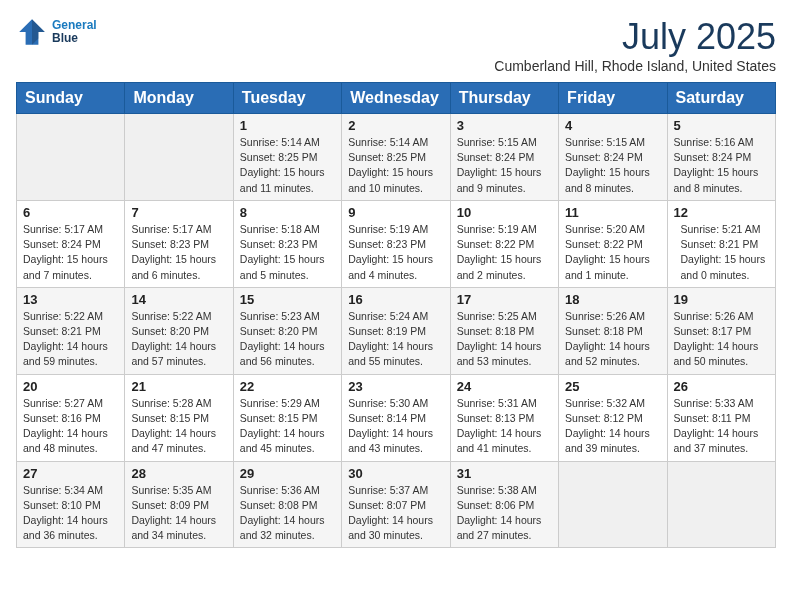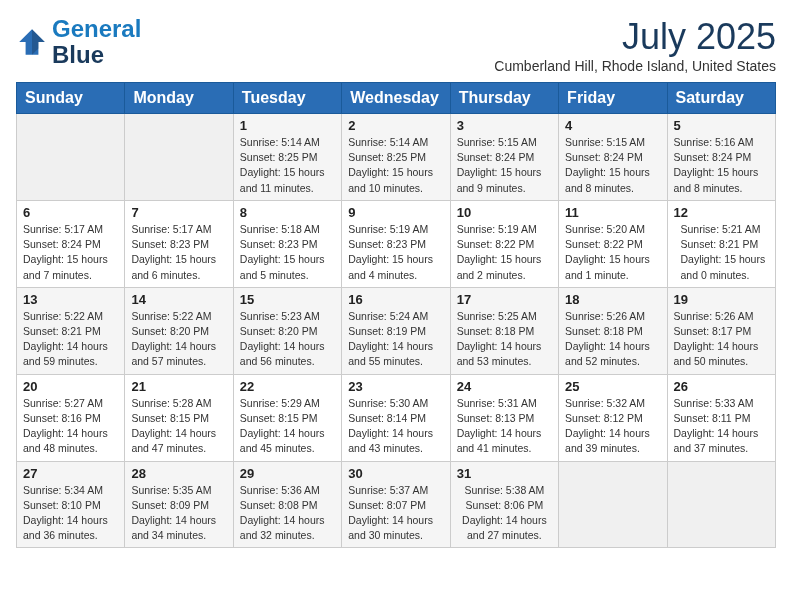--- a/index.html
+++ b/index.html
@@ -15,21 +15,21 @@
       justify-content: space-between;
       align-items: flex-start;
       margin-bottom: 8px;
     }
     .logo {
       display: flex;
       align-items: center;
       gap: 4px;
     }
     .logo-text {
-      font-size: 24px;
+      font-size: 12px;
       font-weight: bold;
       color: #1a3a5c;
       line-height: 1.1;
     }
     .logo-text span {
       color: #1a7abf;
     }
     .logo-icon {
       width: 32px;
       height: 32px;
@@ -338,21 +338,21 @@
         </td>
         <td>
           <div class="day-num">30</div>
           <div class="day-info" style="white-space: pre-line;">Sunrise: 5:37 AM
 Sunset: 8:07 PM
 Daylight: 14 hours
 and 30 minutes.</div>
         </td>
         <td>
           <div class="day-num">31</div>
-          <div class="day-info" style="white-space: pre-line; text-align: center;">Sunrise: 5:38 AM
+          <div class="day-info" style="white-space: pre-line;">Sunrise: 5:38 AM
 Sunset: 8:06 PM
 Daylight: 14 hours
 and 27 minutes.</div>
         </td>
         <td class="empty"></td>
         <td class="empty"></td>
       </tr>
     </tbody>
 </table>
 

